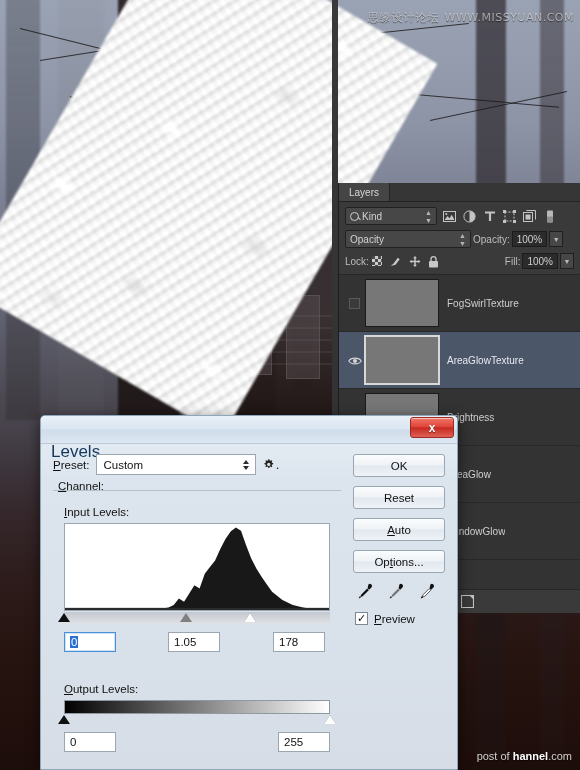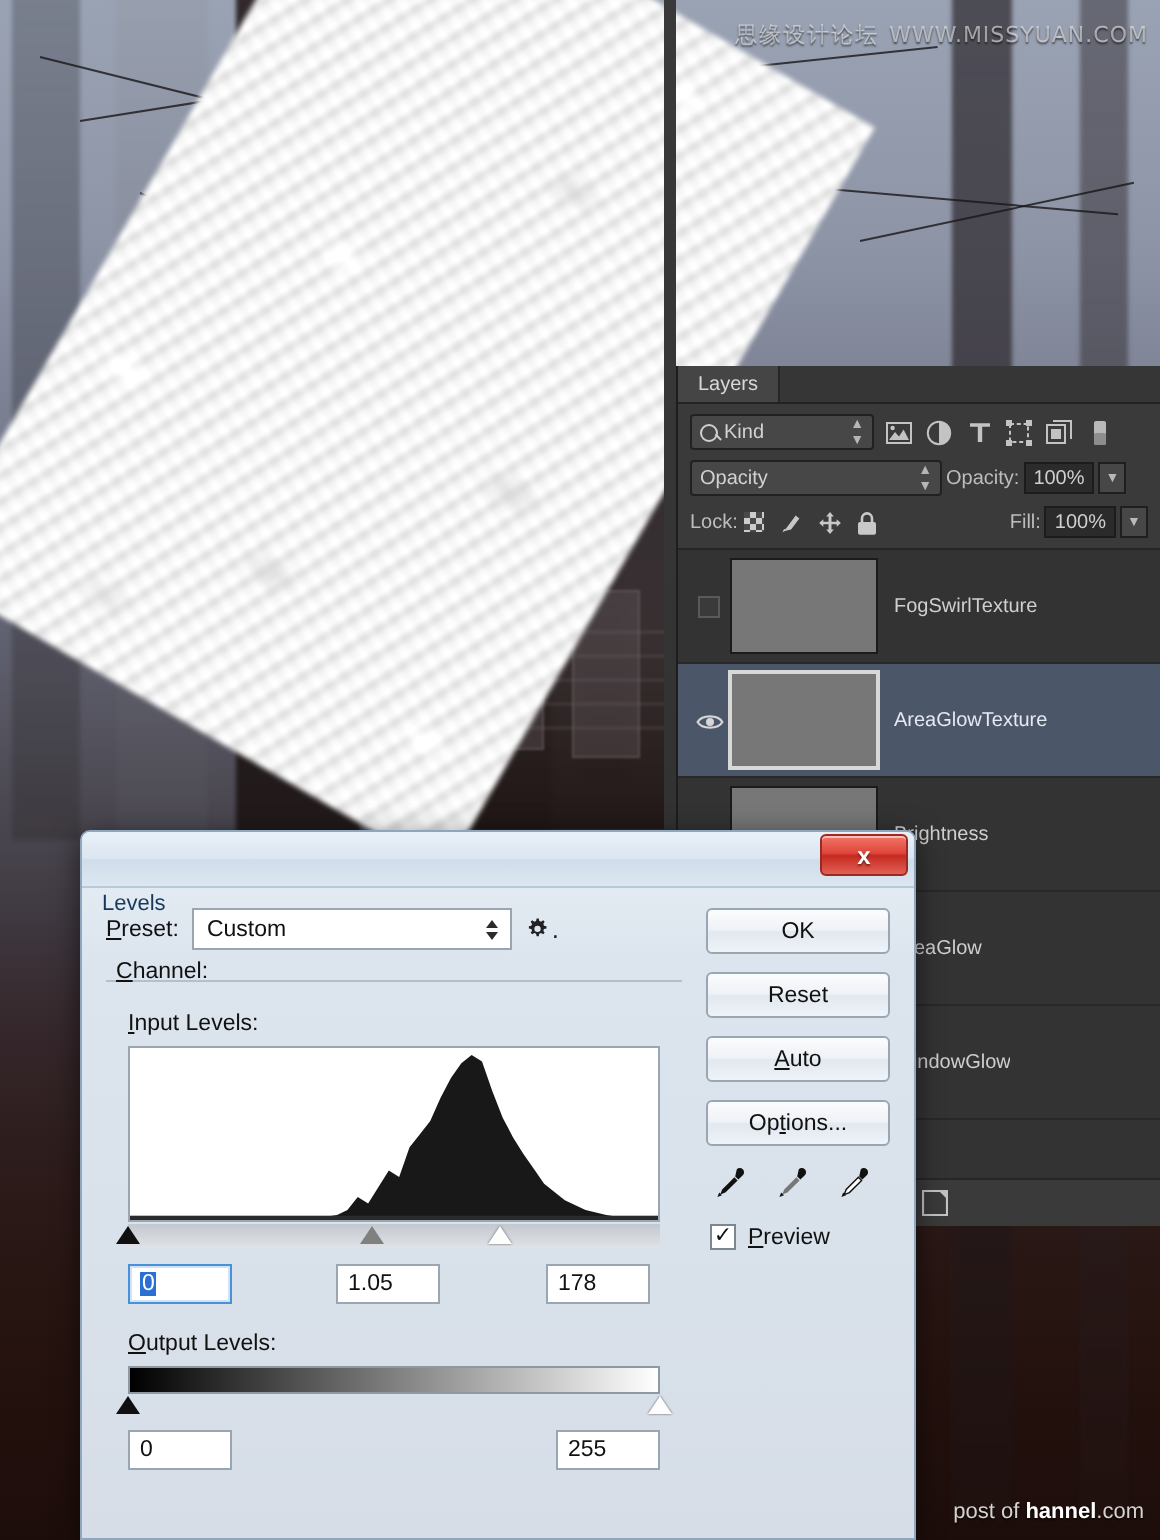--- a/index.html
+++ b/index.html
@@ -227,21 +227,21 @@
     box-shadow: 0 3px 14px rgba(0,0,0,.55);
     font-size: 11.5px; color: #111;
     overflow: hidden;
   }
   .titlebar {
     height: 28px; position: relative;
     background: linear-gradient(to bottom, #e9f0f7 0%, #dbe6f1 48%, #cfdcea 52%, #dde7f2 100%);
     border-bottom: 1px solid #b9c9da;
     display: flex; align-items: center;
   }
-  .titlebar .title { margin-left: 10px; font-size: 11px; color: #15385c; margin-top: 44px; }
+  .titlebar .title { margin-left: 10px; font-size: 17px; color: #15385c; margin-top: 44px; }
   .close-btn {
     position: absolute; right: 3px; top: 1px;
     width: 44px; height: 21px; border-radius: 3px;
     background: linear-gradient(to bottom, #f0776a 0%, #e0453a 45%, #c62a20 52%, #e06055 100%);
     border: 1px solid #9c2a20;
     box-shadow: inset 0 1px 0 rgba(255,255,255,.55);
     color: #fff; font-size: 12px; font-weight: bold;
     display: flex; align-items: center; justify-content: center;
     text-shadow: 0 1px 1px rgba(0,0,0,.45);
   }
@@ -617,21 +617,21 @@
                 <span class="sel">0</span>
               </span>
             <span class="valbox" style="width:52px;margin-left:52px">
                 <span>1.05</span>
               </span>
             <span class="valbox" style="width:52px;margin-left:53px">
                 <span>178</span>
               </span>
           </div>
 
-          <div class="section-label" style="margin-top:14px"><u>O</u><span>utput Levels:</span></div>
+          <div class="section-label" style="margin-top:31px"><u>O</u><span>utput Levels:</span></div>
 
           <div class="out-bar"></div>
           <div class="out-track slider-track" style="background:transparent">
             <span class="tri tri-black" style="left:-6px"></span>
             <span class="tri tri-white" style="right:-6px"></span>
           </div>
 
           <div class="val-row" style="margin-top:6px">
             <span class="valbox" style="width:52px">
                 <span>0</span>

